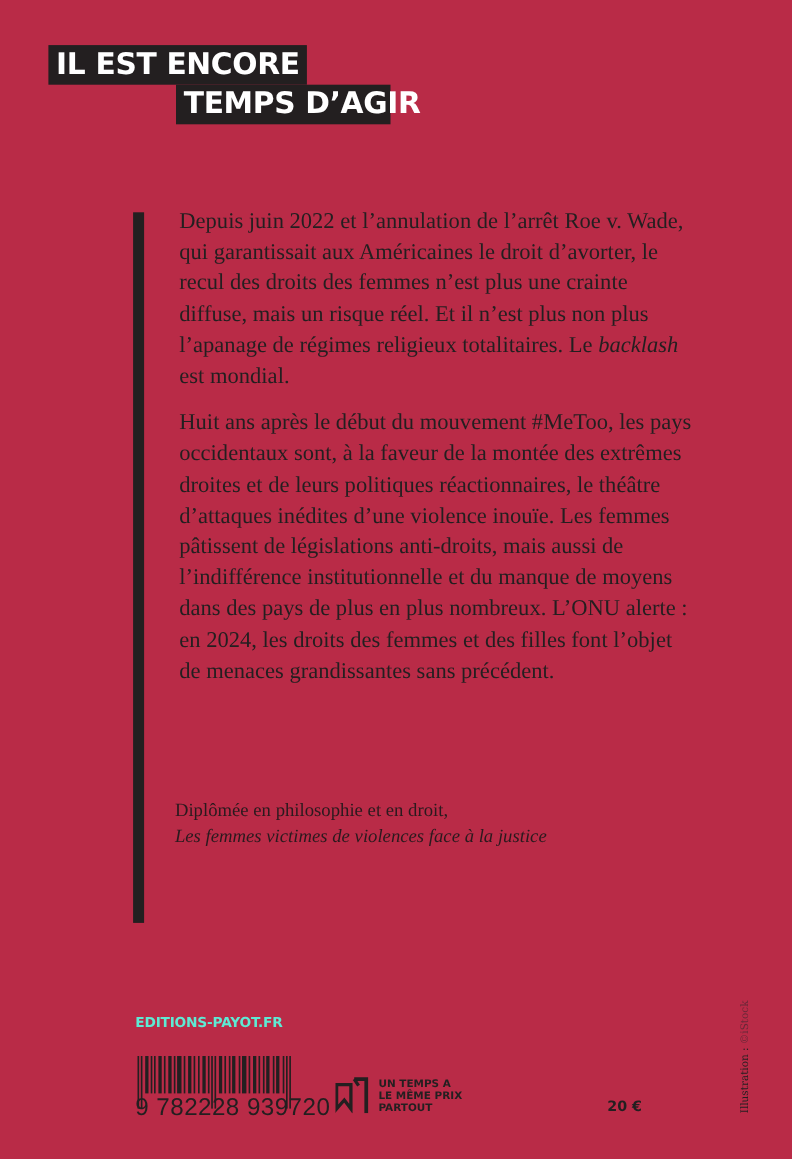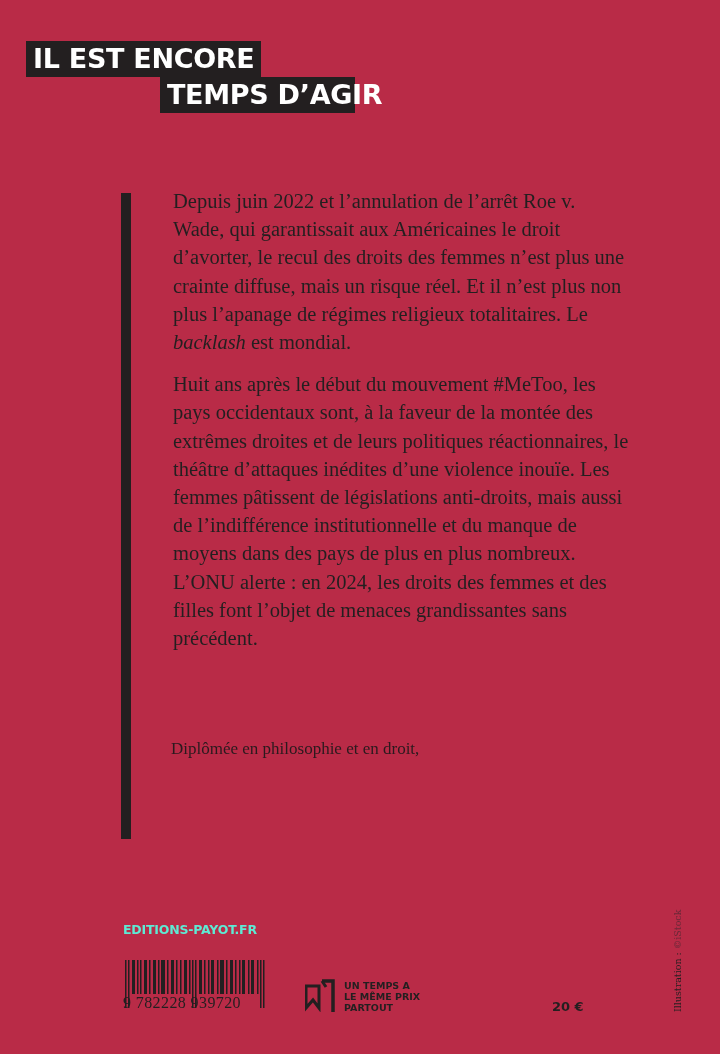--- a/index.html
+++ b/index.html
@@ -17,67 +17,67 @@
     color: #ffffff;
     font-family: "DejaVu Sans", "Liberation Sans", sans-serif;
     font-weight: bold;
     font-size: 27px;
     line-height: 36px;
     height: 36px;
     letter-spacing: -0.3px;
     white-space: nowrap;
     box-sizing: border-box;
   }
-  #title-1 { left: 26px; top: 41px; width: 235px; padding-left: 7px; }
+  #title-1 { left: 44px; top: 41px; width: 235px; padding-left: 7px; }
   #title-2 { left: 160px; top: 77px; width: 195px; padding-left: 7px; }
 
   .side-bar {
     position: absolute;
     left: 121px; top: 193px;
     width: 10px; height: 646px;
     background: #231f20;
   }
   .blurb {
     position: absolute;
     left: 159px; top: 187px;
     width: 470px;
     font-size: 20.5px;
     line-height: 28.2px;
   }
-  .blurb p { margin: 0 0 14px 14px; }
+  .blurb p { margin: 0 0 14px 4px; }
   .bio {
     position: absolute;
     left: 159px; top: 726px;
     width: 460px;
     font-size: 17px;
     line-height: 22.5px;
     color: #2a1a1e;
   }
-  .bio p { margin: 12px; }
+  .bio p { margin: 0; }
   em { font-style: italic; }
 
   .site {
     position: absolute;
     left: 123px; top: 922px;
     font-family: "DejaVu Sans", "Liberation Sans", sans-serif;
     font-weight: bold;
     font-size: 12.5px;
     letter-spacing: -0.2px;
     color: #5eead4;
   }
   .barcode {
     position: absolute;
     left: 123px; top: 960px;
     width: 145px; height: 48px;
   }
   .barcode-digits {
     position: absolute;
     left: 123px; top: 994px;
-    font-family: Liberation Serif, serif;
-    font-size: 16px;
+    font-family: Liberation Sans, sans-serif;
+    font-size: 22px;
     letter-spacing: 0.4px;
     color: #231f20;
     white-space: pre;
   }
   .prix-logo {
     position: absolute;
     left: 305px; top: 978px;
     width: 30px; height: 34px;
   }
   .prix-text {
@@ -117,20 +117,21 @@
 
 <div class="side-bar"></div>
 
 <div class="blurb">
   <p><span>Depuis juin 2022 et l’annulation de l’arrêt Roe v. Wade, qui garantissait aux Américaines le droit d’avorter, le recul des droits des femmes n’est plus une crainte diffuse, mais un risque réel. Et il n’est plus non plus l’apanage de régimes religieux totalitaires. Le </span><em>backlash</em><span> est mondial.</span></p>
   <p>Huit ans après le début du mouvement #MeToo, les pays occidentaux sont, à la faveur de la montée des extrêmes droites et de leurs politiques réactionnaires, le théâtre d’attaques inédites d’une violence inouïe. Les femmes pâtissent de législations anti-droits, mais aussi de l’indifférence institutionnelle et du manque de moyens dans des pays de plus en plus nombreux. L’ONU alerte : en 2024, les droits des femmes et des filles font l’objet de menaces grandissantes sans précédent.</p>
 </div>
 
 <div class="bio">
   <p>Diplômée en philosophie et en droit,</p>
+  <p><em>Les femmes victimes de violences face à la justice</em></p>
 </div>
 
 <div class="site">EDITIONS-PAYOT.FR</div>
 
 <svg class="barcode" viewBox="0 0 145 48" preserveAspectRatio="none">
   <g fill="#231f20">
     <rect x="2" y="0" width="1.5" height="48"></rect>
     <rect x="5" y="0" width="1.5" height="48"></rect>
     <rect x="9" y="0" width="3" height="34"></rect>
     <rect x="14" y="0" width="1.5" height="34"></rect>

